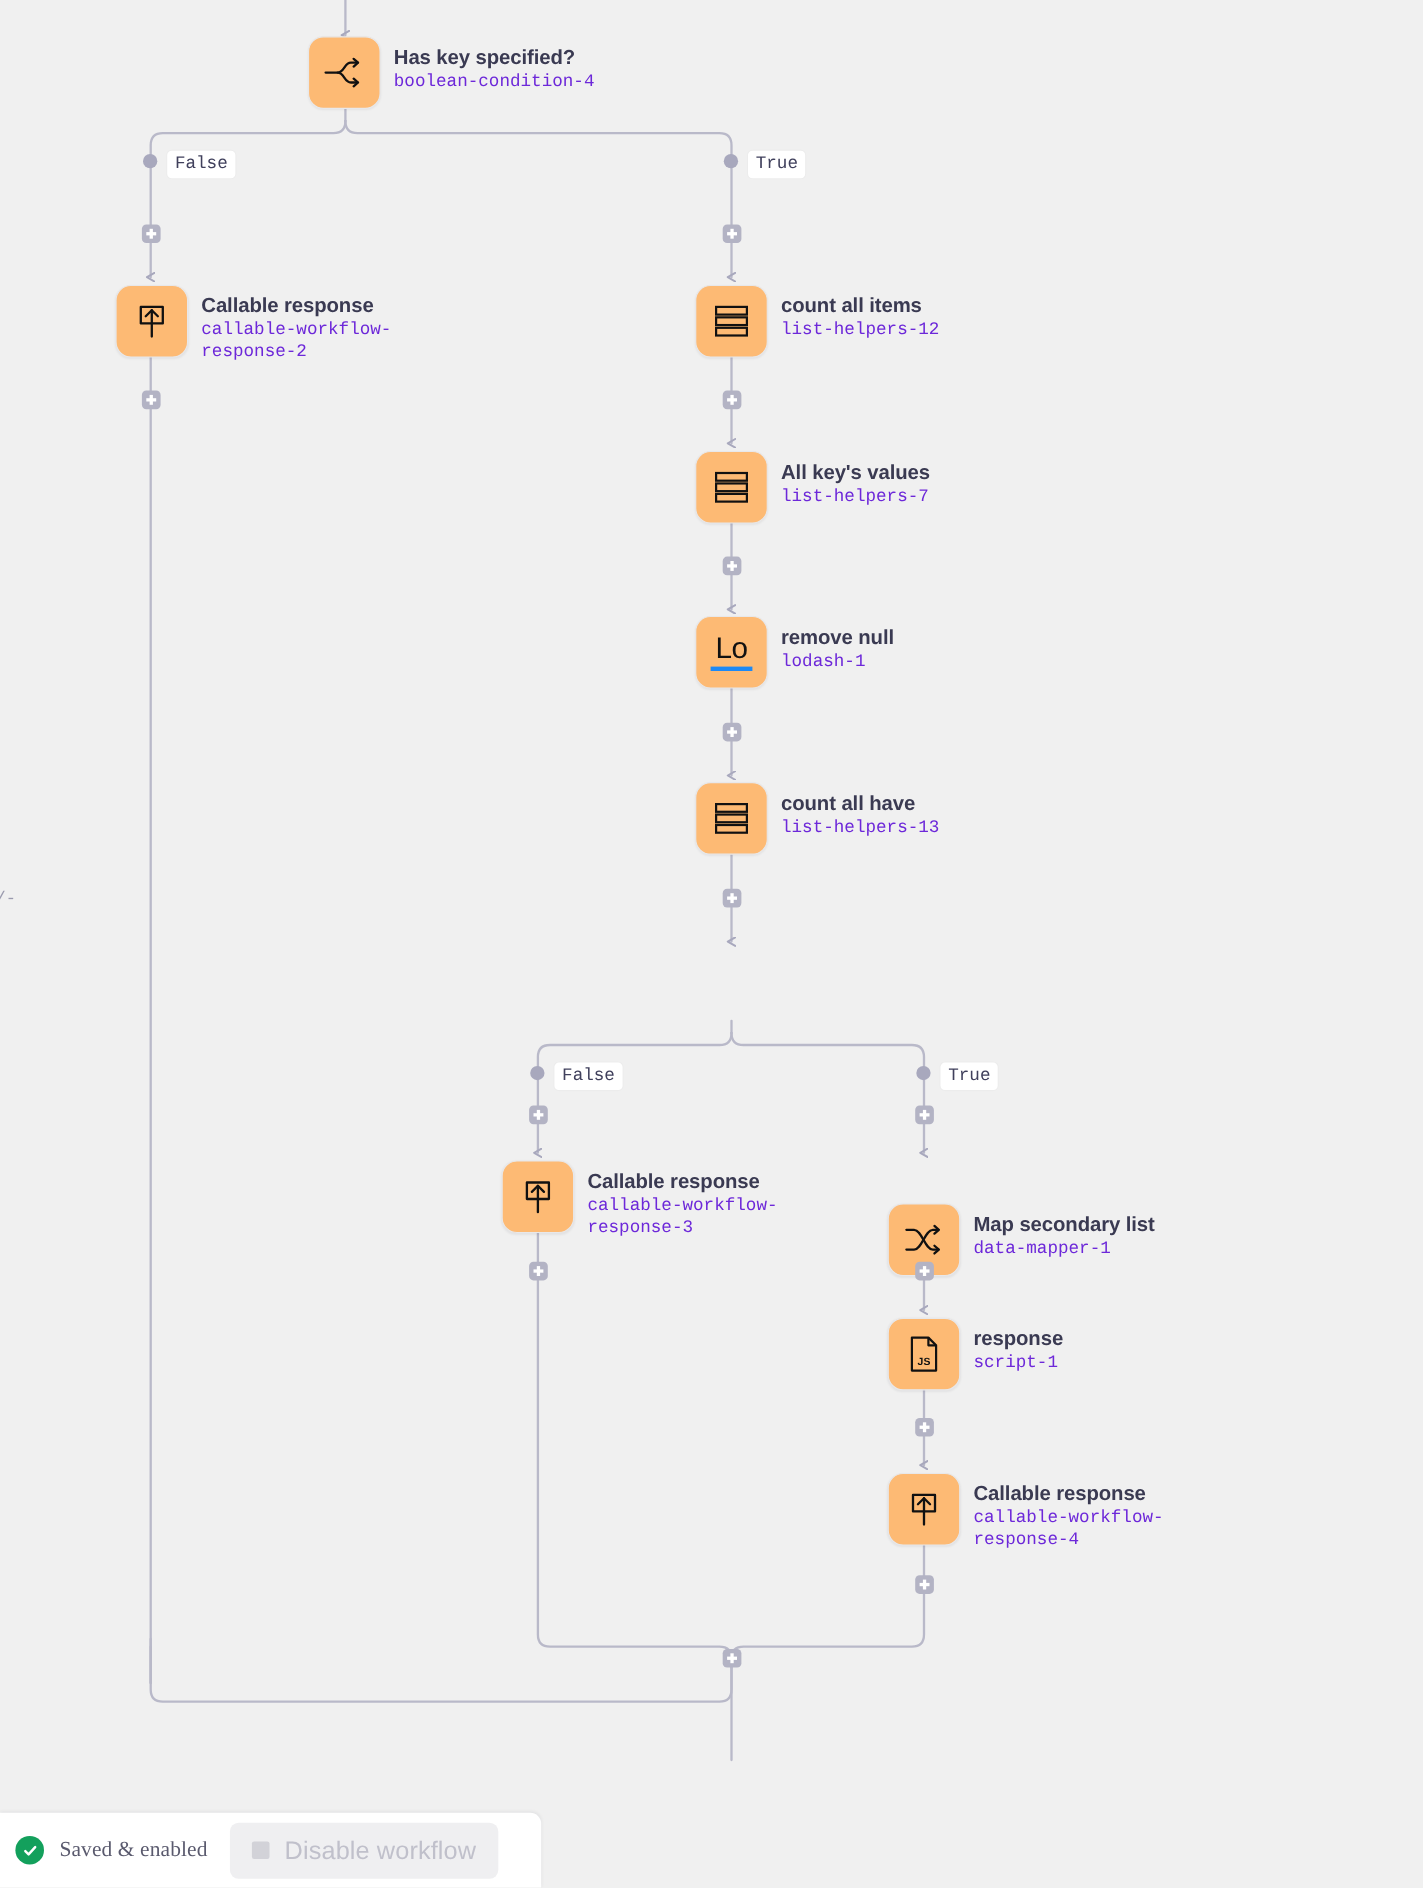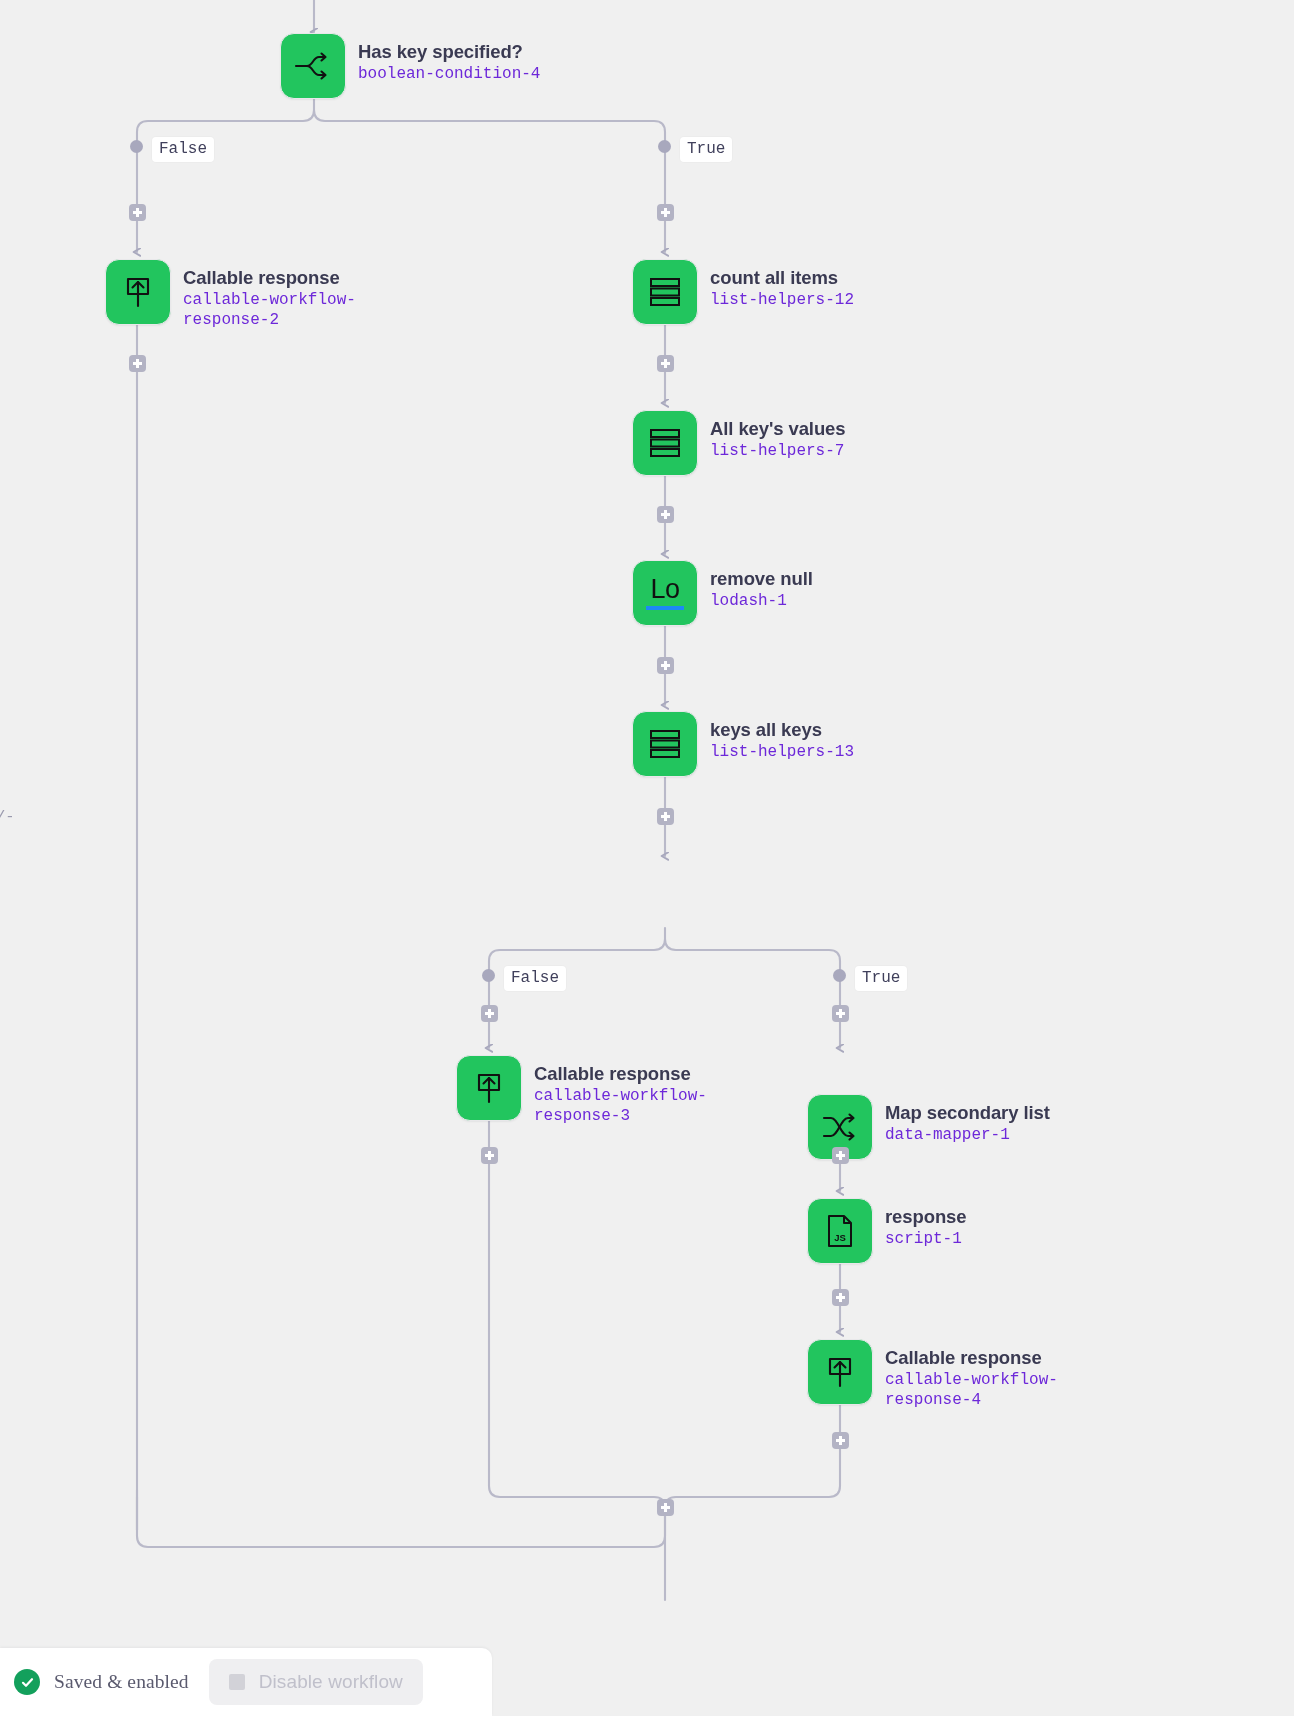--- a/index.html
+++ b/index.html
@@ -35,21 +35,21 @@
   .node {
     position: absolute;
     display: flex;
     align-items: flex-start;
     gap: 12px;
   }
   .node-box {
     width: 66px;
     height: 66px;
     flex: 0 0 66px;
-    background: #22c55e;
+    background: #fdba74;
     border: 1px solid #e8e8ea;
     border-radius: 14px;
     box-shadow: 0 1px 2px rgba(20,20,40,0.06);
     display: flex;
     align-items: center;
     justify-content: center;
     box-sizing: border-box;
   }
   .node-text {
     padding-top: 8px;
@@ -182,21 +182,21 @@
     cursor: default;
   }
   .disable-btn .sq {
     width: 16px; height: 16px;
     background: #d2d2d8;
     border-radius: 2px;
     flex: 0 0 16px;
   }
   .disable-btn .lbl {
     font-family: "Liberation Sans", sans-serif;
-    font-size: 19px;
+    font-size: 23px;
     color: #c0c0cb;
     letter-spacing: 0.1px;
     white-space: nowrap;
   }
 
   
   #stray-left {
     position: absolute;
     left: -4px;
     top: 808px;
@@ -338,21 +338,21 @@
     <div class="node-box">
       <svg class="ico" width="36" height="34" viewBox="0 0 36 34">
         <g fill="none" stroke="#111" stroke-width="2">
           <rect x="4" y="4" width="28" height="7"></rect>
           <rect x="4" y="13.5" width="28" height="7"></rect>
           <rect x="4" y="23" width="28" height="7"></rect>
         </g>
       </svg>
     </div>
     <div class="node-text">
-      <div class="node-title">keys all keys</div>
+      <div class="node-title">count all have</div>
       <div class="node-sub">list-helpers-13</div>
     </div>
   </div>
 
 
   <div class="node" style="left:456px; top:1055px;">
     <div class="node-box">
       <svg class="ico" width="32" height="34" viewBox="0 0 32 34">
         <g fill="none" stroke="#111" stroke-width="2.1" stroke-linecap="round" stroke-linejoin="round">
           <path d="M6,4 L26,4 L26,19 L6,19 L6,4"></path>

